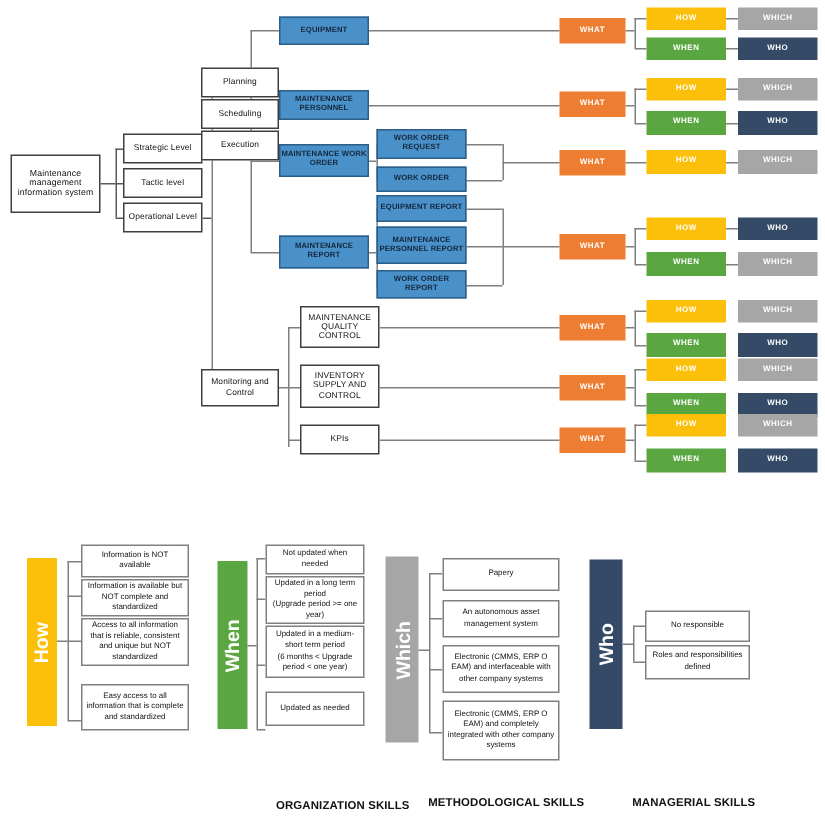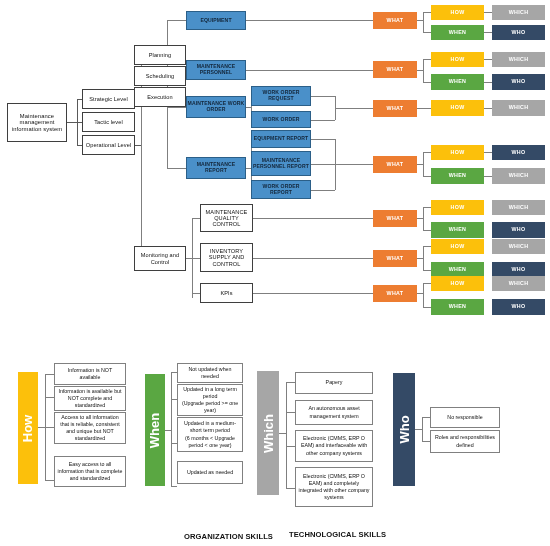--- a/index.html
+++ b/index.html
@@ -340,30 +340,31 @@
   </div>
   <div class="lbox" style="left:295px;top:400px;width:78px;height:25px;">
     <span>An autonomous asset management system</span>
   </div>
   <div class="lbox" style="left:295px;top:430px;width:78px;height:32px;">
     <span>Electronic (CMMS, ERP O EAM) and interfaceable with other company systems</span>
   </div>
   <div class="lbox" style="left:295px;top:467px;width:78px;height:40px;">
     <span>Electronic (CMMS, ERP O EAM) and completely integrated with other company systems</span>
   </div>
-  <div class="skill" style="left:245px;top:530px;width:185px;">TECHNOLOGICAL SKILLS</div>
+  <div class="skill" style="left:245px;top:530px;width:185px;">METHODOLOGICAL SKILLS</div>
 
   <div class="legbar who" style="left:393px;top:373px;width:22px;height:113px;">
     <span>Who</span>
   </div>
   <div class="ln lnh" style="left:415px;top:429px;width:7px;"></div>
   <div class="ln lnv" style="left:422px;top:417px;height:24px;"></div>
   <div class="ln lnh" style="left:422px;top:417px;width:8px;"></div>
   <div class="ln lnh" style="left:422px;top:441px;width:8px;"></div>
 
   <div class="lbox" style="left:430px;top:407px;width:70px;height:21px;">
     <span>No responsible</span>
   </div>
   <div class="lbox" style="left:430px;top:430px;width:70px;height:23px;">
     <span>Roles and responsibilities defined</span>
   </div>
+  <div class="skill" style="left:375px;top:530px;width:175px;">MANAGERIAL SKILLS</div>
 
 </div>
 
 </body></html>

